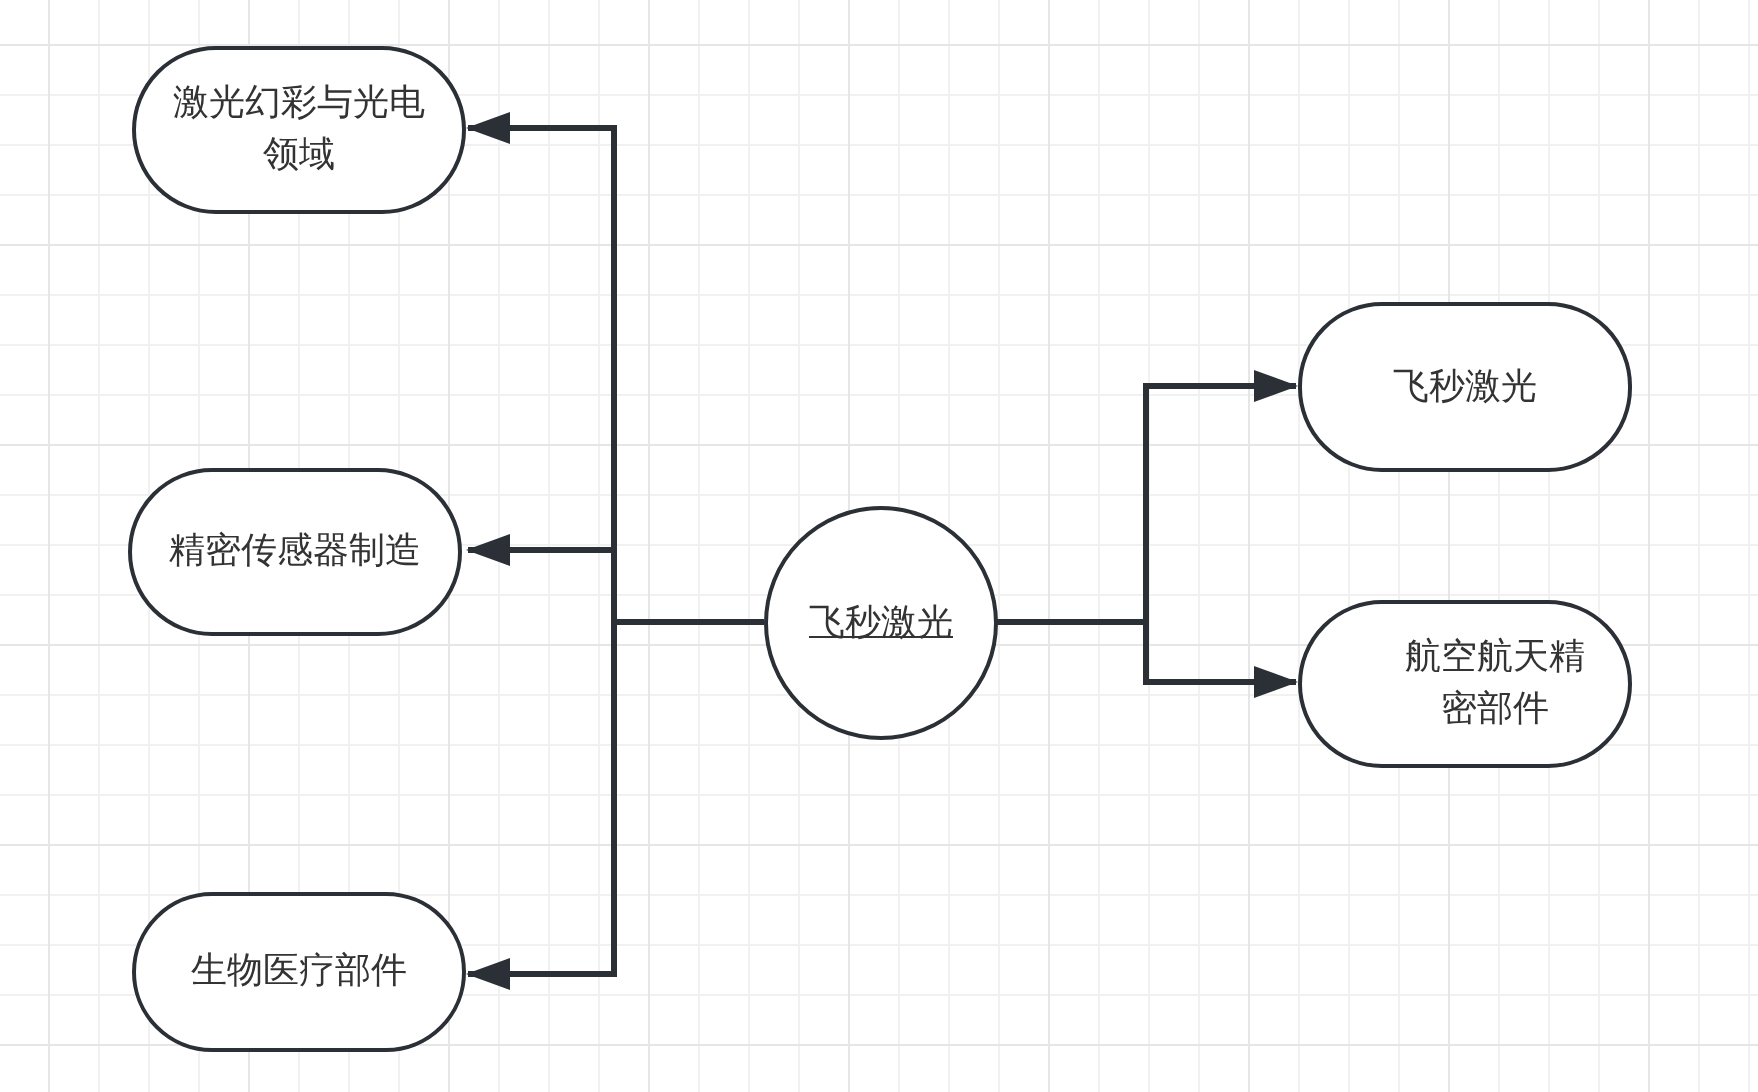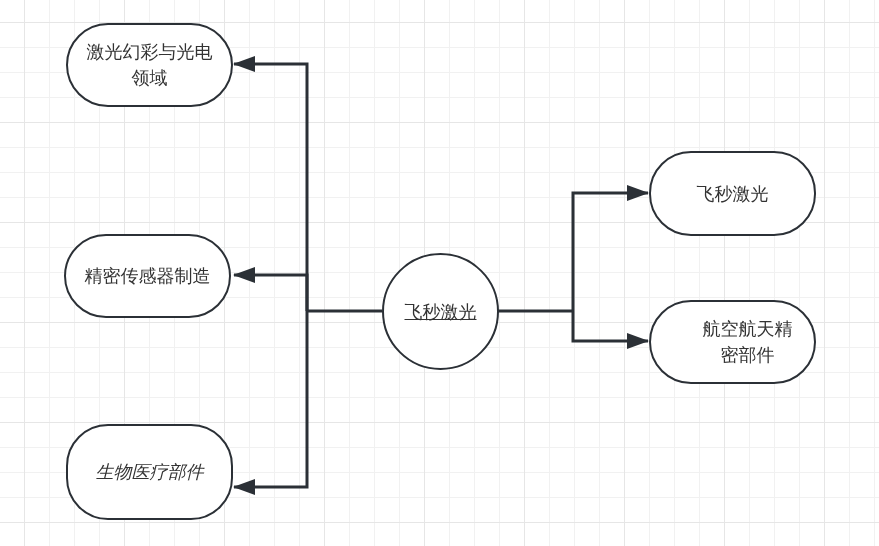--- a/index.html
+++ b/index.html
@@ -47,21 +47,21 @@
 </svg>
 
 <div class="node pill" style="left:66px; top:23px; width:167px; height:84px;">
   <span>激光幻彩与光电领域</span>
 </div>
 
 <div class="node pill" style="left:64px; top:234px; width:167px; height:84px;">
   <span>精密传感器制造</span>
 </div>
 
-<div class="node pill" style="left:66px; top:424px; width:167px; height:96px;font-style:italic;">
+<div class="node pill" style="left:66px; top:446px; width:167px; height:80px;">
   <span>生物医疗部件</span>
 </div>
 
 <div class="node circle" style="left:382px; top:253px; width:117px; height:117px;">
   <span>飞秒激光</span>
 </div>
 
 <div class="node pill" style="left:649px; top:151px; width:167px; height:85px;">
   <span>飞秒激光</span>
 </div>

